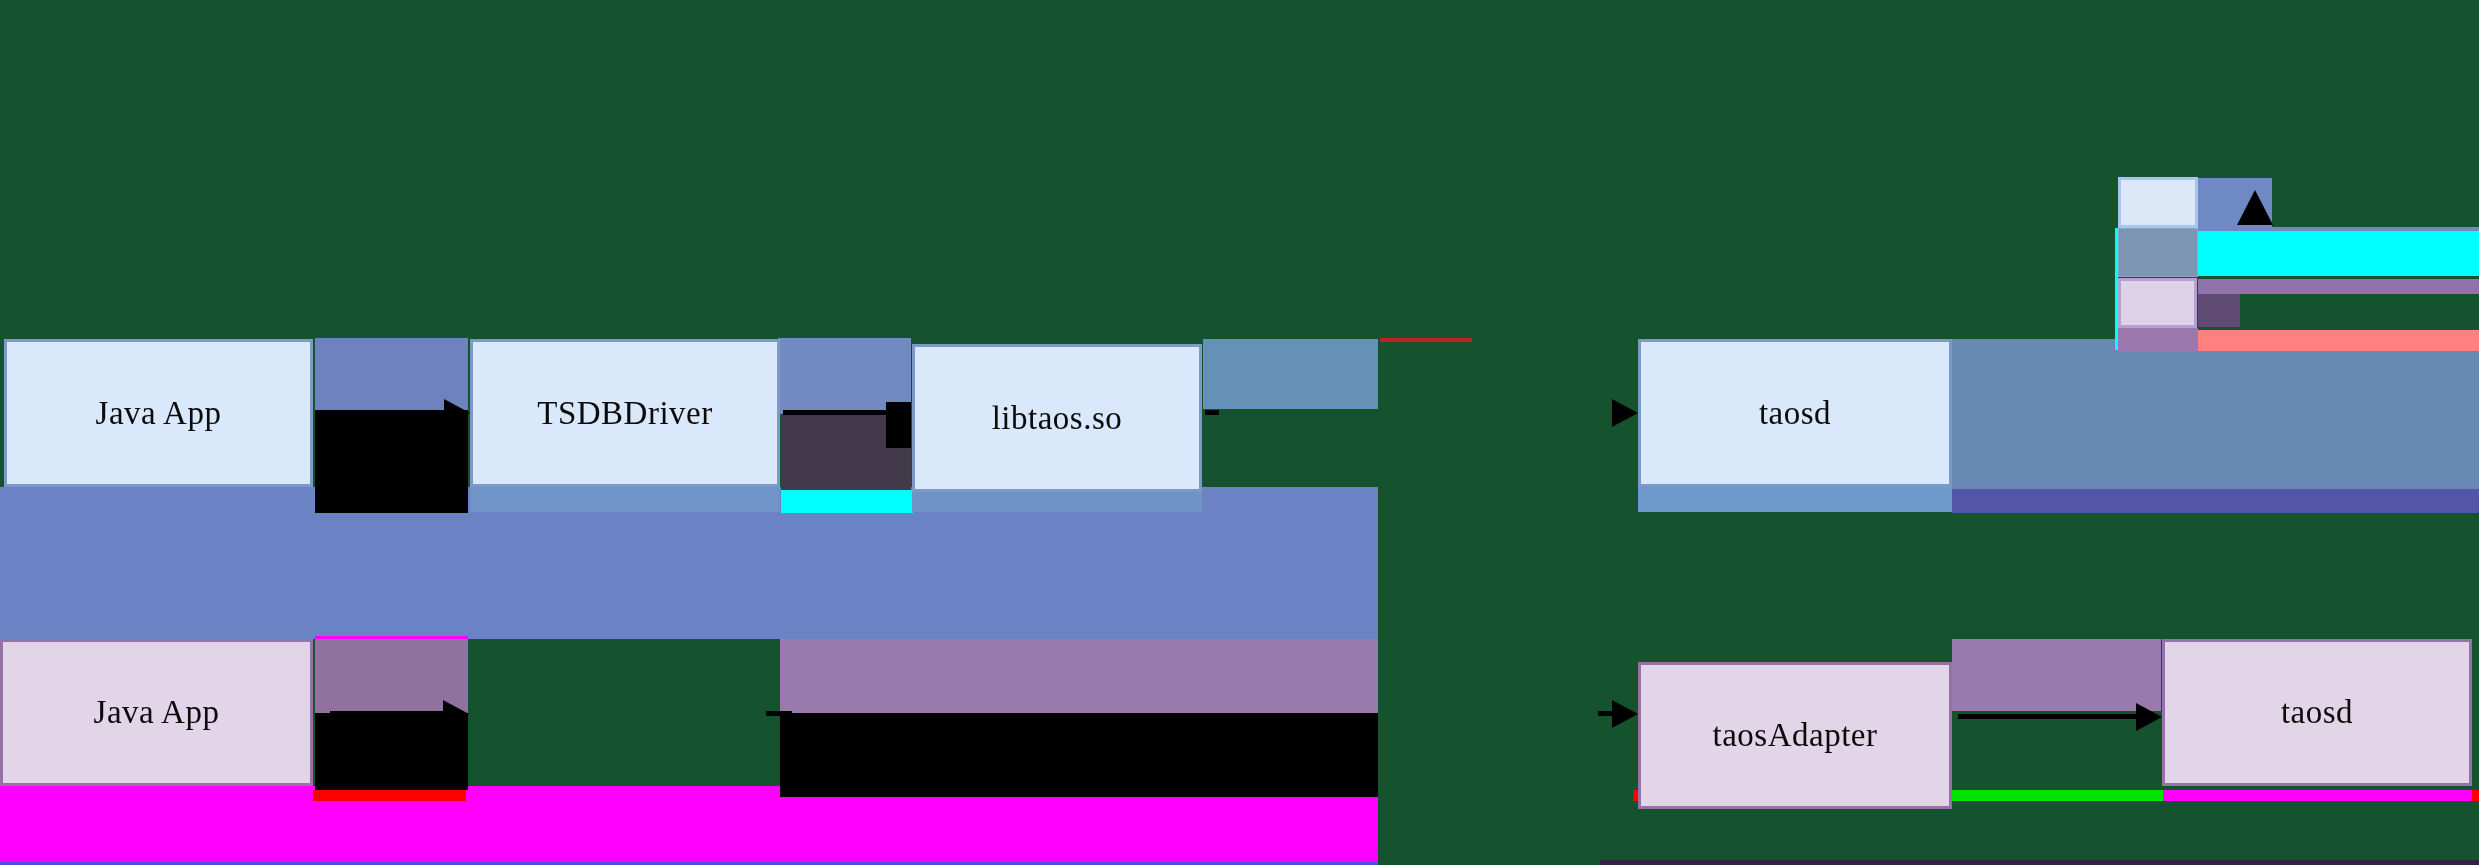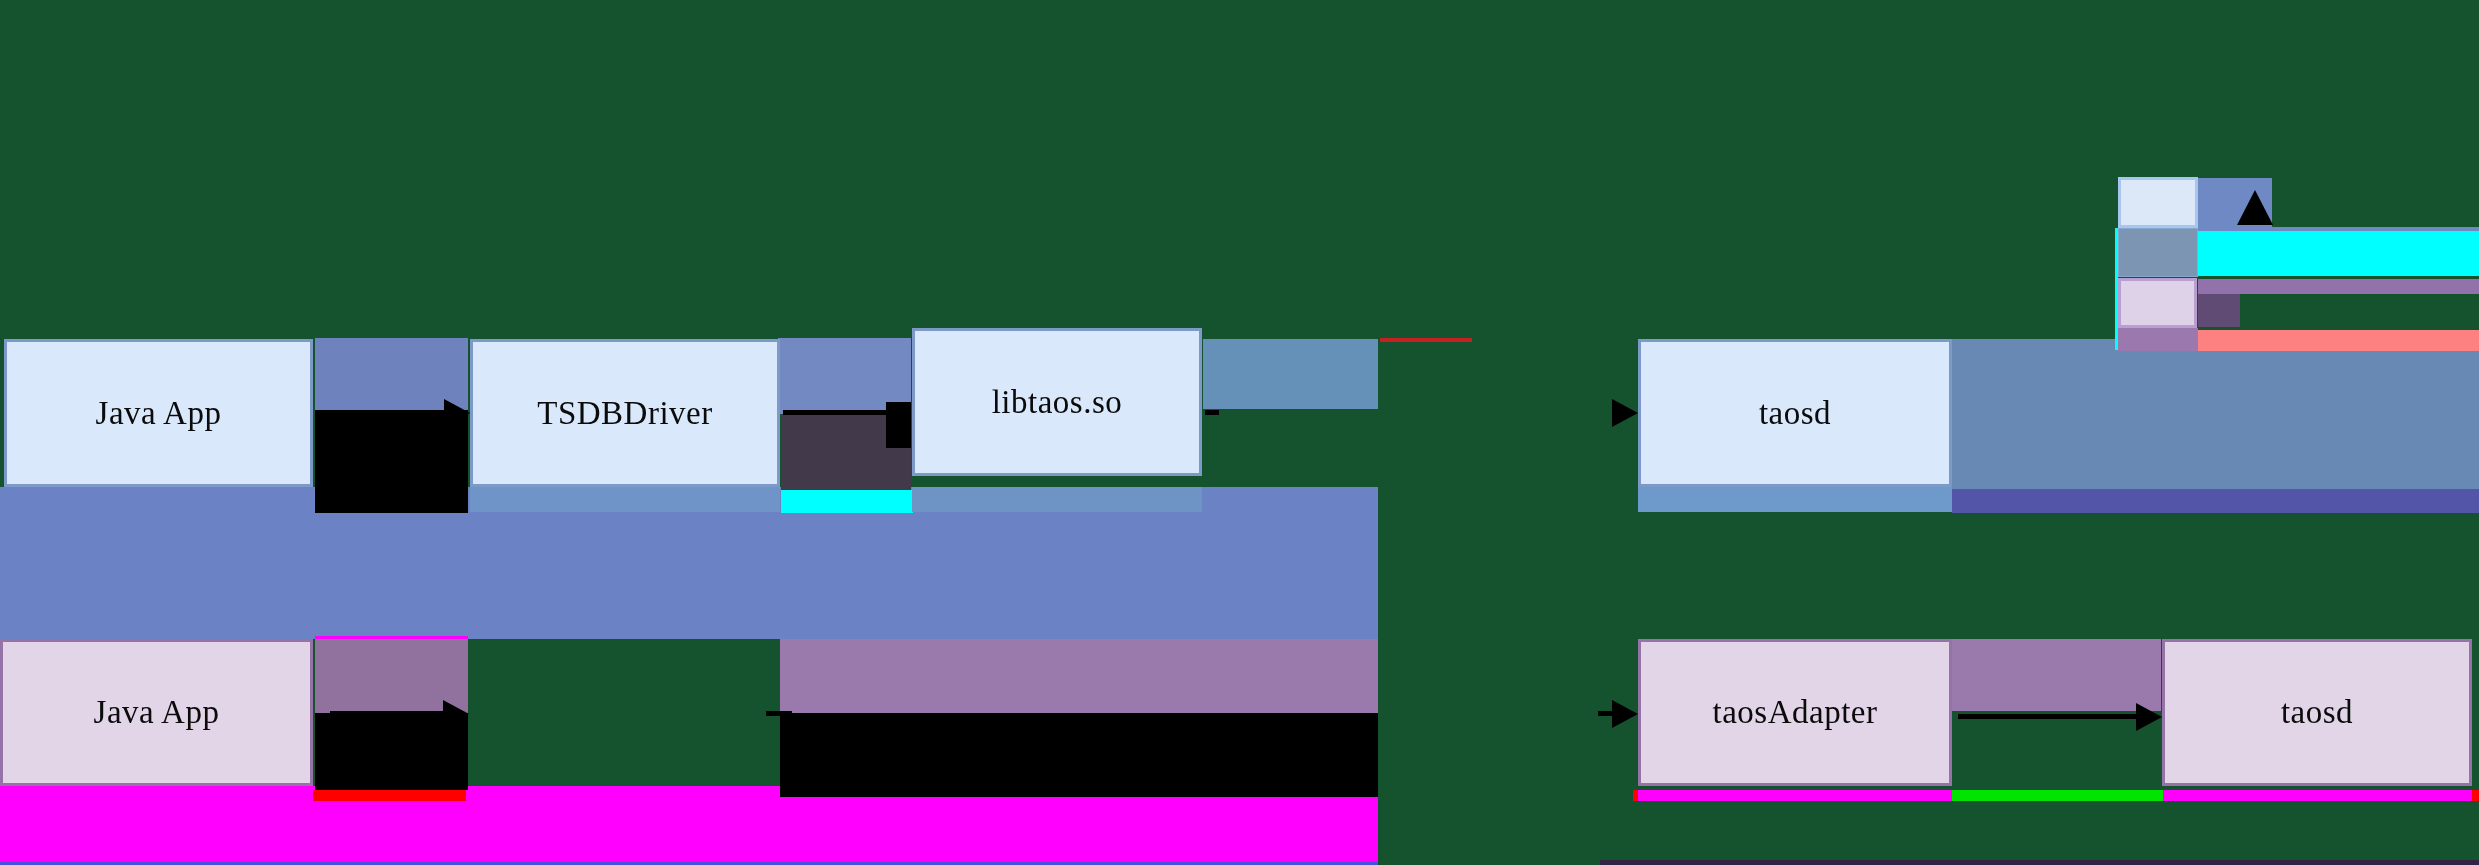--- a/index.html
+++ b/index.html
@@ -126,30 +126,30 @@
   <div class="arrow-head" style="left:1612px;top:700px;"></div>
   <div class="arrow-line" style="left:1958px;top:714px;width:180px;"></div>
   <div class="arrow-head" style="left:2136px;top:703px;"></div>
 
   <div class="box box-blue" style="left:4px;top:339px;width:309px;height:148px;">
     <span>Java App</span>
   </div>
   <div class="box box-blue" style="left:470px;top:339px;width:310px;height:148px;">
     <span>TSDBDriver</span>
   </div>
-  <div class="box box-blue" style="left:912px;top:328px;width:290px;height:148px;text-align:right;">
+  <div class="box box-blue" style="left:912px;top:344px;width:290px;height:148px;text-align:right;">
     <span>libtaos.so</span>
   </div>
   <div class="box box-blue" style="left:1638px;top:339px;width:314px;height:148px;">
     <span>taosd</span>
   </div>
 
   <div class="box box-purple" style="left:0px;top:639px;width:313px;height:147px;">
     <span>Java App</span>
   </div>
-  <div class="box box-purple" style="left:1638px;top:639px;width:314px;height:147px;justify-content:center;">
+  <div class="box box-purple" style="left:1638px;top:662px;width:314px;height:147px;justify-content:center;">
     <span>taosAdapter</span>
   </div>
   <div class="box box-purple" style="left:2162px;top:639px;width:310px;height:147px;">
     <span>taosd</span>
   </div>
 
 </div>
 
 </body></html>

